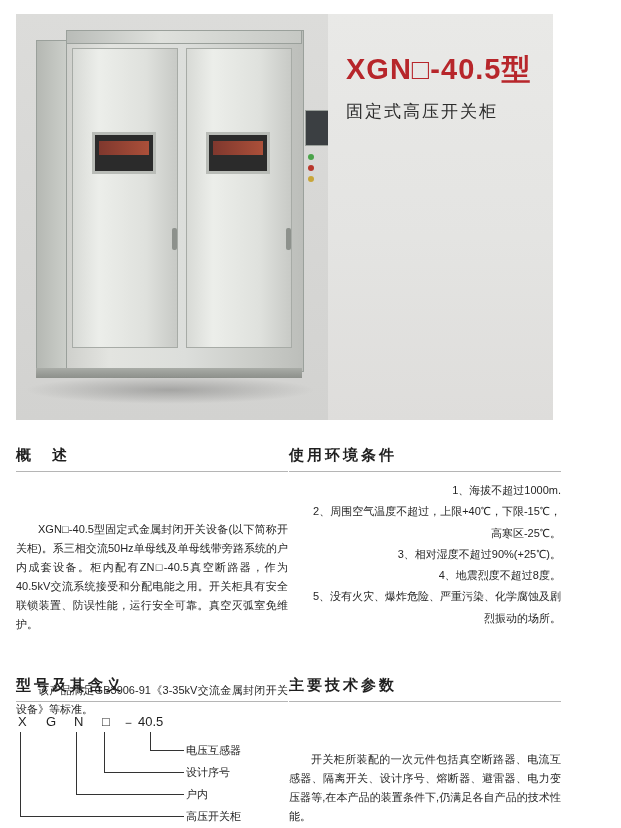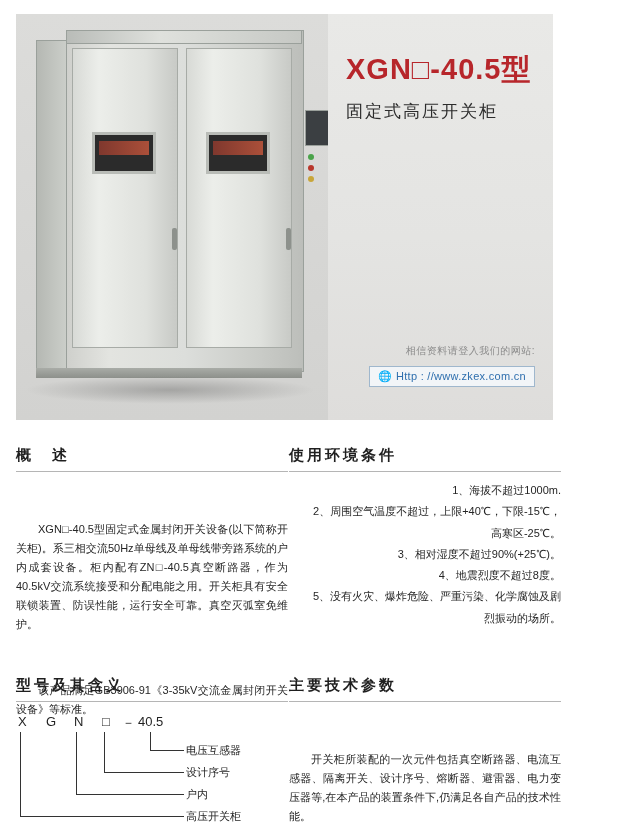--- a/index.html
+++ b/index.html
@@ -303,26 +303,20 @@
     <div class="floor-shadow"></div>
   </div>
 
   <div class="hero-title-wrap">
     <div class="swatch red"></div>
     <div class="swatch black"></div>
     <h1 class="hero-title">XGN□-40.5型</h1>
     <div class="hero-sub">固定式高压开关柜</div>
   </div>
 
-  <div class="hero-note">
-    <div>相信资料请登入我们的网站:</div>
-    <div class="hero-url">
-      <span class="globe">🌐</span><span>Http : //www.zkex.com.cn</span>
-    </div>
-  </div>
 </div>
 
 <div class="columns">
 
   <div class="col left">
     <h2 class="sec">概　述</h2>
     <div class="rule"></div>
     <p class="para indent">XGN□-40.5型固定式金属封闭开关设备(以下简称开关柜)。系三相交流50Hz单母线及单母线带旁路系统的户内成套设备。柜内配有ZN□-40.5真空断路器，作为40.5kV交流系统接受和分配电能之用。开关柜具有安全联锁装置、防误性能，运行安全可靠。真空灭弧室免维护。</p>
     <p class="para indent">该产品满足GB3906-91《3-35kV交流金属封闭开关设备》等标准。</p>
   </div>

